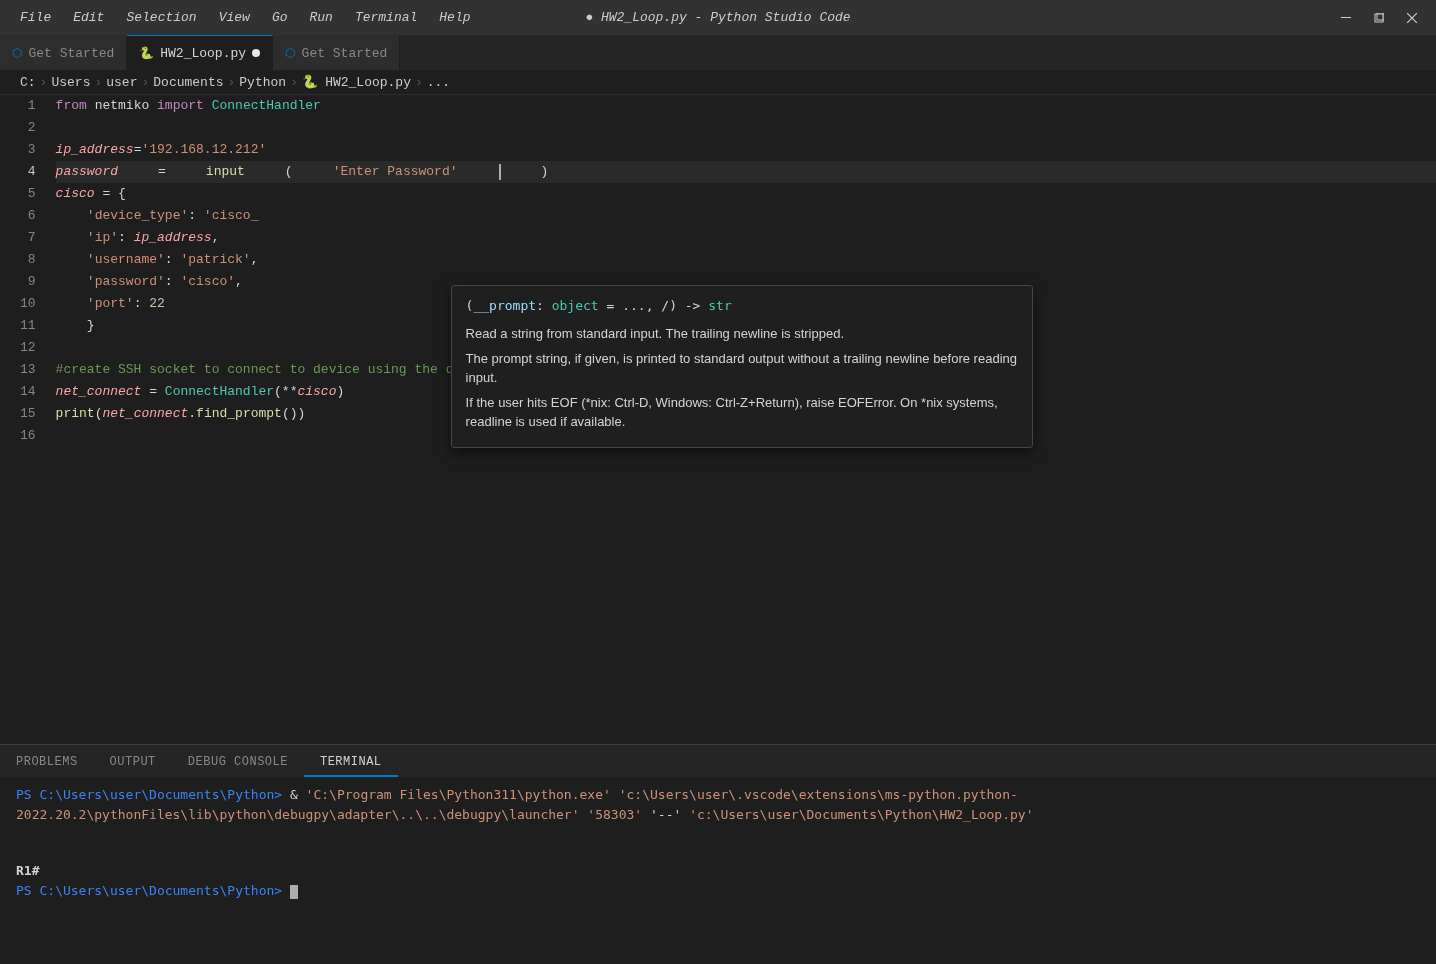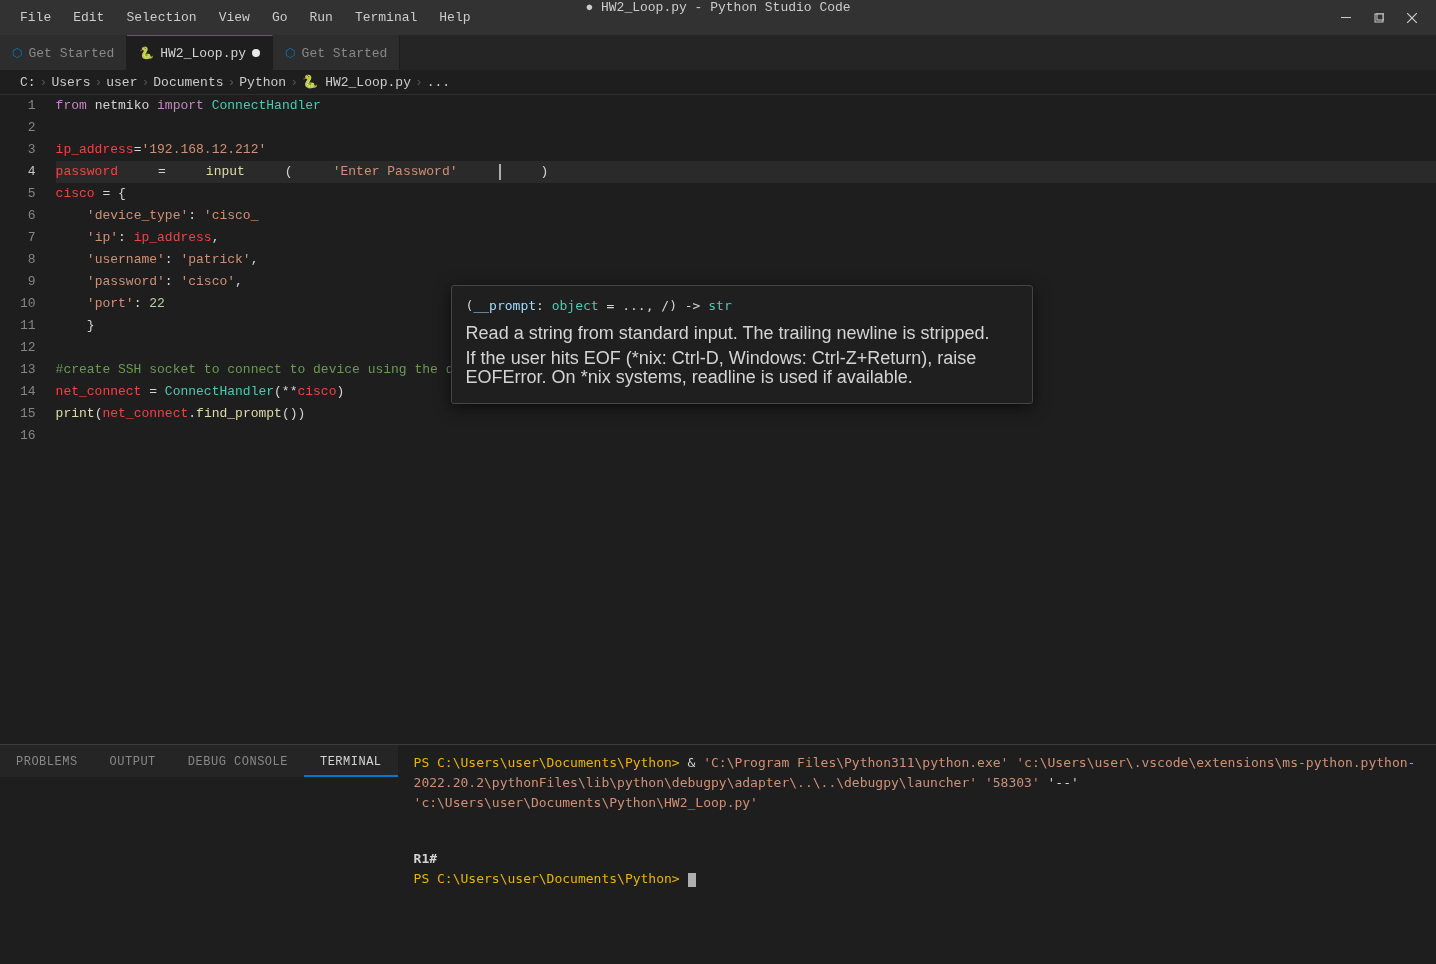--- a/index.html
+++ b/index.html
@@ -13,23 +13,25 @@
       overflow: hidden;
       display: flex;
       flex-direction: column;
     }
 
     
     .title-bar {
       background: #323233;
       height: 35px;
       display: flex;
+      align-items: center;
       justify-content: space-between;
       padding: 0 10px;
       flex-shrink: 0;
+      font-style: italic;
     }
     .menu-bar {
       display: flex;
       align-items: center;
       gap: 2px;
     }
     .menu-item {
       padding: 4px 10px;
       color: #ccc;
       font-size: 13px;
@@ -150,21 +152,21 @@
       align-items: center;
     }
     .code-line.active-line {
       background: #2a2a2a;
       gap: 40px;
     }       
     .kw2 { color: #c586c0; }      
     .fn { color: #dcdcaa; }       
     .str { color: #ce9178; }      
     .num { color: #b5cea8; }      
-    .var { color: #ef4444; }      
+    .var { color: #fca5a5; font-style: italic; }      
     .comment { color: #6a9955; }  
     .cls { color: #4ec9b0; }       
     .plain { color: #d4d4d4; }
     .cursor {
       display: inline-block;
       width: 2px;
       height: 16px;
       background: #aeafad;
       vertical-align: middle;
       animation: blink 1s infinite;
@@ -191,32 +193,32 @@
       font-size: 13px;
       margin-bottom: 8px;
       line-height: 20px;
     }
     .hover-param { color: #9cdcfe; }
     .hover-type { color: #4ec9b0; margin-top: 48px; }
     .hover-ret { color: #4ec9b0; }
     .hover-desc {
       color: #d4d4d4;
       font-family: 'Segoe UI', sans-serif;
-      font-size: 18px;
+      font-size: 13px;
       line-height: 19px;
       margin-bottom: 6px;
     }
 
     
     .bottom-panel {
       background: #1e1e1e;
       border-top: 1px solid #3c3c3c;
       flex-shrink: 0;
       display: flex;
-      flex-direction: row;
+      flex-direction: column;
       height: 220px;
     }
     .panel-tabs {
       display: flex;
       background: #252526;
       height: 32px;
       align-items: flex-end;
       flex-shrink: 0;
     }
     .panel-tab {
@@ -235,21 +237,21 @@
 
     .terminal-content {
       flex: 1;
       padding: 8px 16px;
       font-family: 'Consolas', monospace;
       font-size: 13px;
       color: #ccc;
       overflow: auto;
       line-height: 20px;
     }
-    .terminal-path { color: #eab308; }
+    .terminal-path { color: #3b82f6; }
     .terminal-str { color: #ce9178; }
     .terminal-cursor {
       display: inline-block;
       width: 8px;
       height: 14px;
       background: #aeafad;
       vertical-align: middle;
     }
   </style>
 </head>
@@ -397,20 +399,21 @@
 
     <div class="code-line">
       <span class="fn">print</span><span class="plain">(</span><span class="var">net_connect</span><span class="plain">.</span><span class="fn">find_prompt</span><span class="plain">())</span>
     </div>
 
     <div class="hover-popup">
       <div class="hover-signature">
         <span style="color:#d4d4d4;">(</span><span class="hover-param">__prompt</span><span style="color:#d4d4d4;">: </span><span class="hover-type">object</span><span style="color:#d4d4d4;"> = ..., /</span><span style="color:#d4d4d4;">) -&gt; </span><span class="hover-ret">str</span>
       </div>
       <div class="hover-desc">Read a string from standard input. The trailing newline is stripped.</div>
+      <div class="hover-desc">The prompt string, if given, is printed to standard output without a trailing newline before reading input.</div>
       <div class="hover-desc">If the user hits EOF (*nix: Ctrl-D, Windows: Ctrl-Z+Return), raise EOFError. On *nix systems, readline is used if available.</div>
     </div>
   </div>
 </div>
 
 <div class="bottom-panel">
   <div class="panel-tabs">
     <div class="panel-tab">PROBLEMS</div>
     <div class="panel-tab">OUTPUT</div>
     <div class="panel-tab">DEBUG CONSOLE</div>

